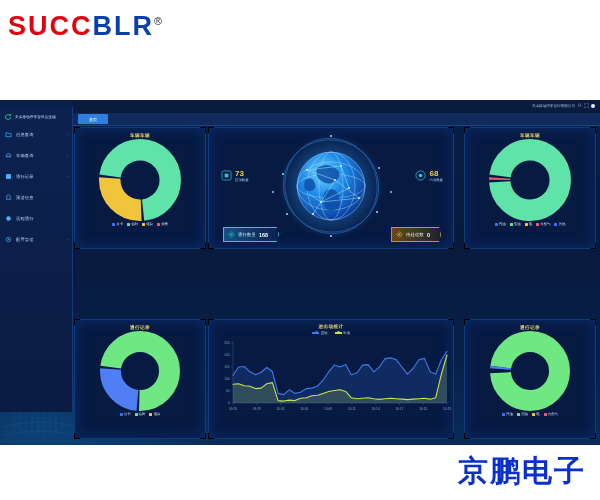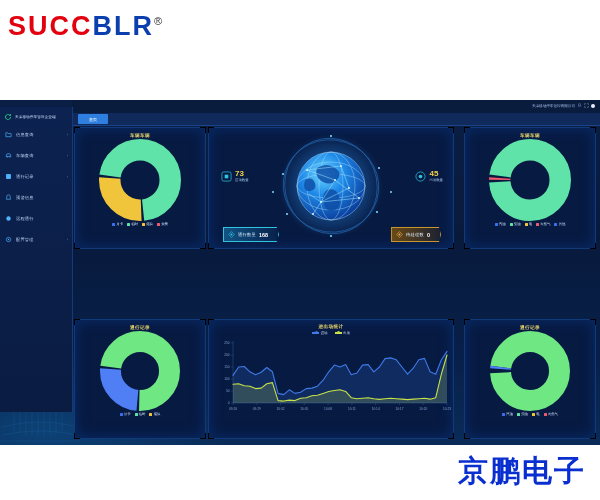--- a/index.html
+++ b/index.html
@@ -70,21 +70,21 @@
   .card-title{text-align:center;font-size:4.6px;color:#e8d36a;letter-spacing:.4px;padding-top:5px;font-weight:bold;}
   .donut-wrap{display:flex;align-items:center;justify-content:center;height:84px;}
   .legend{display:flex;align-items:center;justify-content:center;gap:4px;flex-wrap:nowrap;padding-bottom:3px;}
   .lg-item{display:flex;align-items:center;gap:1.2px;}
   .lg-sw{width:3px;height:3px;border-radius:.5px;display:inline-block;}
   .lg-tx{font-size:3.4px;color:#cfe0f7;white-space:nowrap;}
 
   
   #card-center{position:absolute;}
   #globe-area{position:absolute;left:0;top:0;right:0;bottom:0;}
-  .kpi{position:absolute;display:flex;align-items:center;gap:3px;}
+  .kpi{position:absolute;display:flex;align-items:flex-start;gap:3px;}
   .kpi-ic{width:11px;height:11px;flex:0 0 11px;}
   .kpi-num{font-size:8px;color:#f0d14b;font-weight:bold;line-height:8px;}
   .kpi-lbl{font-size:3.4px;color:#9fc0e8;line-height:5px;white-space:nowrap;}
 
   .pill{position:absolute;height:13px;display:flex;align-items:center;gap:3px;padding:0 10px 0 4px;}
   .pill-txt{font-size:4.2px;color:#d8ecff;white-space:nowrap;letter-spacing:.3px;}
   .pill-num{font-size:5.4px;font-weight:bold;color:#ffffff;}
 
   
   #chart-card .card-title{padding-top:4px;}
@@ -308,21 +308,21 @@
           <div class="kpi-lbl">进场数量</div>
         </div>
       </div>
 
       <div class="kpi" style="right:10px;top:42px;">
         <svg class="kpi-ic" viewBox="0 0 24 24">
           <circle cx="12" cy="12" r="10" fill="none" stroke="#2fc4e0" stroke-width="1.6"></circle>
           <circle cx="12" cy="12" r="4" fill="#2fc4e0"></circle>
         </svg>
         <div>
-          <div class="kpi-num">45</div>
+          <div class="kpi-num">68</div>
           <div class="kpi-lbl">出场数量</div>
         </div>
       </div>
 
       <div class="pill" style="left:14px;bottom:6px;background:linear-gradient(90deg,rgba(20,90,140,.9),rgba(18,60,110,.2));border:1px solid #2fc4e0;clip-path:polygon(0 0,96% 0,100% 50%,96% 100%,0 100%);">
         <svg style="width:7px;height:7px;flex:0 0 7px" viewBox="0 0 24 24">
             <path d="M12 2 L22 12 L12 22 L2 12 Z" fill="none" stroke="#2fc4e0" stroke-width="2"></path>
             <circle cx="12" cy="12" r="3.4" fill="#2fc4e0"></circle>
           </svg>
         <span class="pill-txt">通行数量</span>

